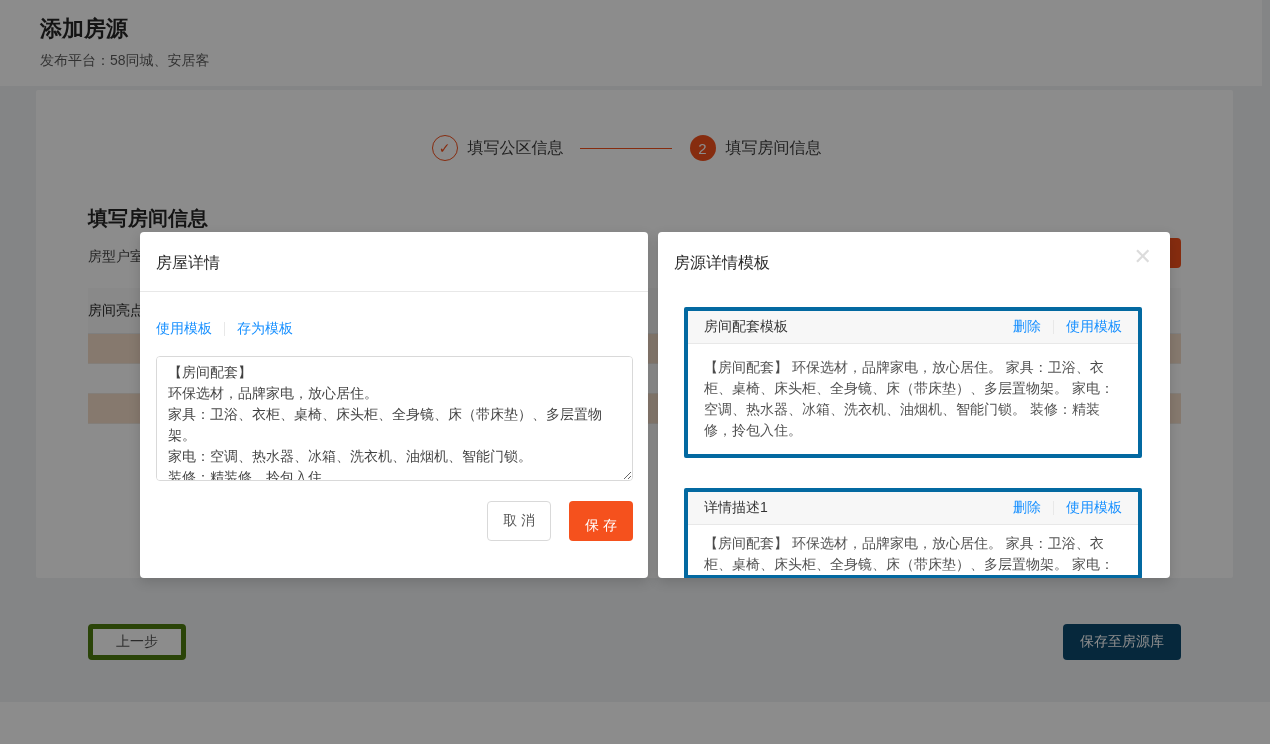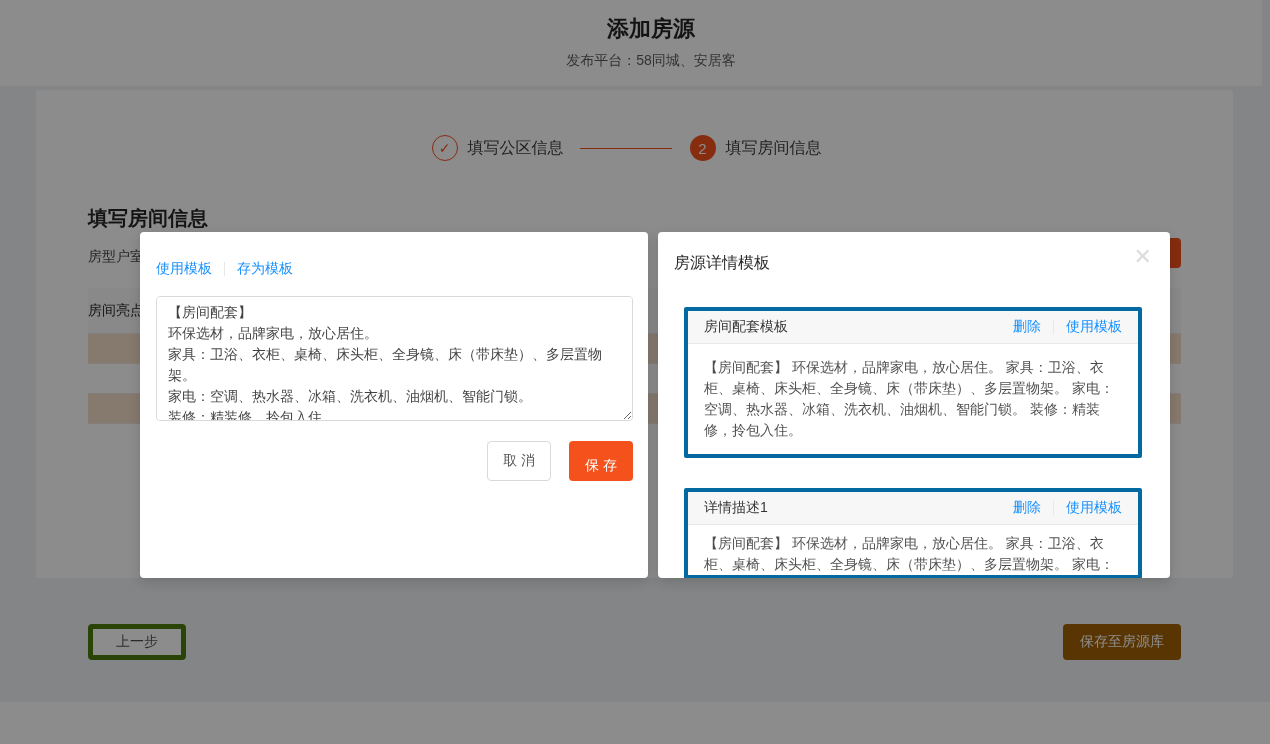--- a/index.html
+++ b/index.html
@@ -2,21 +2,21 @@
 <html><head>
 <meta charset="utf-8">
 <style>
   * { margin:0; padding:0; box-sizing:border-box; }
   html,body { width:1270px; height:744px; overflow:hidden;
     font-family:"Liberation Sans","DejaVu Sans",sans-serif; }
   body { background:#f0f2f5; position:relative; }
 
   
   .page-header { position:absolute; left:0; top:0; width:1262px; height:86px;
-    background:#fff; padding:14px 0 0 40px;text-align:center; }
+    background:#fff; padding:14px 0 0 40px; }
   .page-title { font-size:22px; font-weight:bold; color:rgba(0,0,0,.85); line-height:30px; }
   .page-subtitle { margin-top:8px; font-size:14px; color:rgba(0,0,0,.65); }
 
   .main-card { position:absolute; left:36px; top:90px; width:1197px; height:488px;
     background:#fff; border-radius:2px; padding:0 52px; }
 
   .steps { display:flex; align-items:center; justify-content:center; margin-top:45px; }
   .step-circle { width:26px; height:26px; border-radius:50%; display:flex;
     align-items:center; justify-content:center; font-size:14px; flex:none; }
   .step-circle.done { border:1px solid #f5511d; color:#f5511d; }
@@ -37,21 +37,21 @@
   .bg-col-first { width:1032px; }
   .bg-col-op { width:61px; }
   .bg-row { display:flex; align-items:center; height:30px; border-bottom:1px solid #efe6dd; }
   .bg-row.hl { background:#f5dcc8; }
   .bg-del-link { color:#1890ff; cursor:pointer; font-size:14px; }
 
   .prev-btn { position:absolute; left:88px; top:624px; width:98px; height:36px;
     background:#fff; border:5px solid #4d7c0f; border-radius:4px; font-size:14px;
     color:rgba(0,0,0,.7); font-family:inherit; cursor:pointer; }
   .save-lib-btn { position:absolute; left:1063px; top:624px; width:118px; height:36px;
-    background:#a16207; border:none; border-radius:4px; font-size:14px; color:#fff;
+    background:#0c4a6e; border:none; border-radius:4px; font-size:14px; color:#fff;
     font-family:inherit; cursor:pointer; }
   .footer-bar { position:absolute; left:0; top:702px; width:1270px; height:42px; background:#fff; }
 
   
   .mask { position:absolute; inset:0; background:rgba(0,0,0,.45); z-index:10; }
 
   
   .modal { position:absolute; background:#fff; border-radius:4px; z-index:20;
     box-shadow:0 4px 12px rgba(0,0,0,.15); }
 
@@ -126,20 +126,23 @@
   </div>
 </div>
 
 <button class="prev-btn">上一步</button>
 <button class="save-lib-btn">保存至房源库</button>
 <div class="footer-bar"></div>
 
 <div class="mask"></div>
 
 <div class="modal detail-modal">
+  <div class="modal-header">
+    <div class="modal-title">房屋详情</div>
+  </div>
   <div class="detail-body">
     <div class="link-row">
       <span class="link">使用模板</span>
       <span class="link-sep"></span>
       <span class="link">存为模板</span>
     </div>
     <textarea class="detail-textarea" spellcheck="false" style="">【房间配套】
 环保选材，品牌家电，放心居住。
 家具：卫浴、衣柜、桌椅、床头柜、全身镜、床（带床垫）、多层置物架。
 家电：空调、热水器、冰箱、洗衣机、油烟机、智能门锁。

